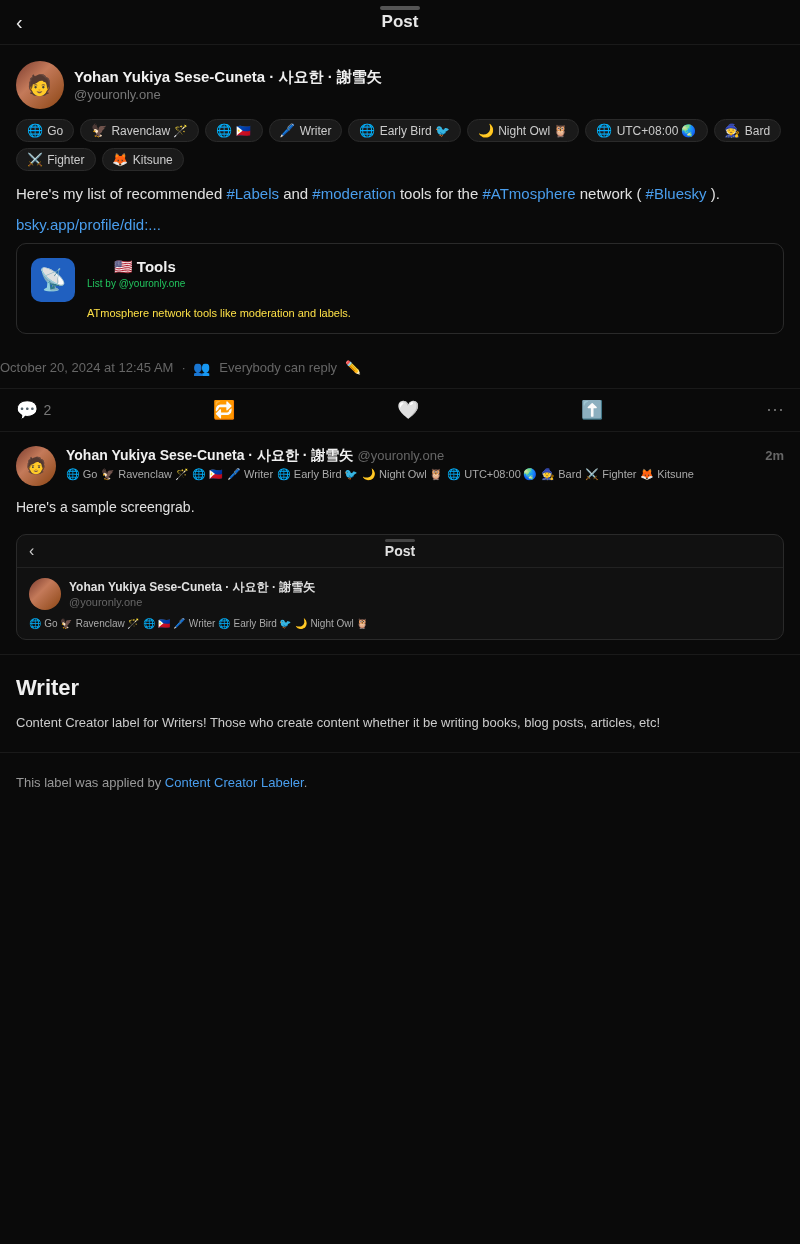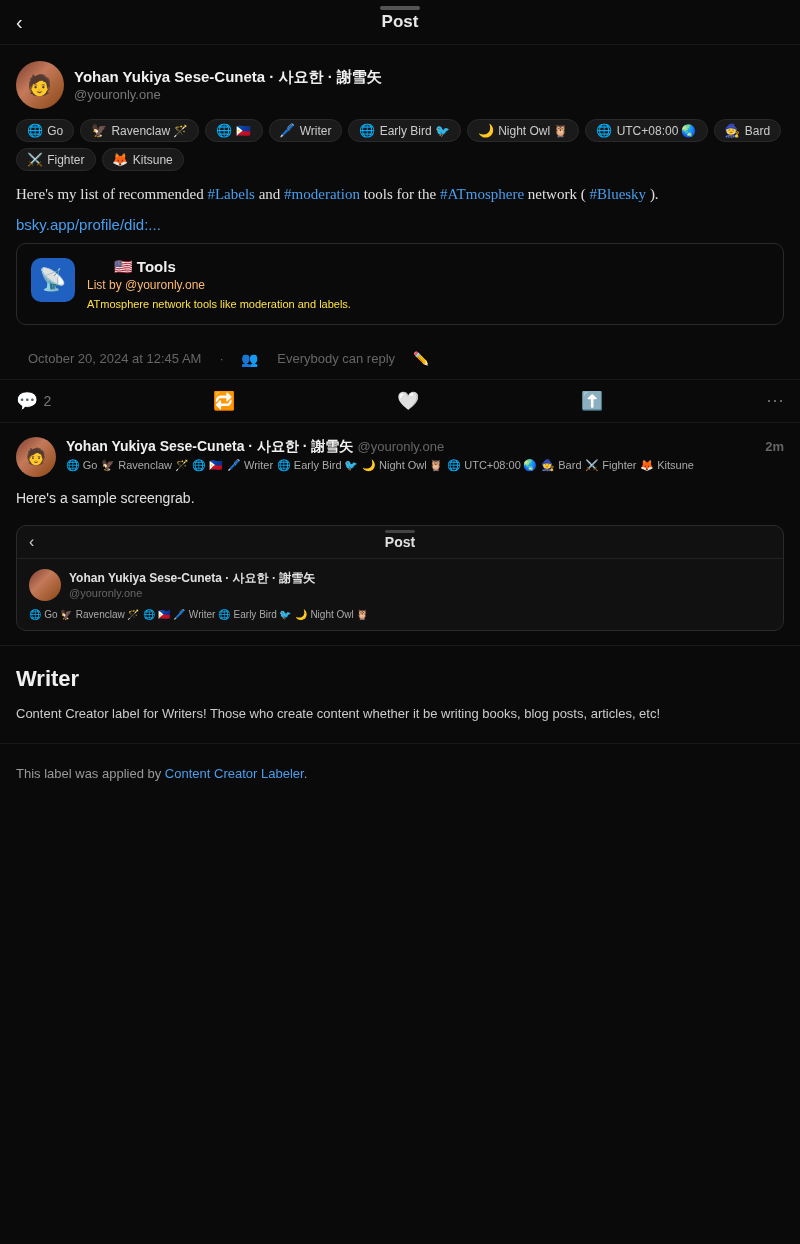--- a/index.html
+++ b/index.html
@@ -108,21 +108,20 @@
     .label-icon {
       font-size: 13px;
     }
 
     
     .post-text {
       font-size: 15px;
       line-height: 1.5;
       color: #e0e0e0;
       margin-bottom: 10px;
-      font-family: Liberation Serif, serif;
     }
     .hashtag { color: #4a9eed; }
     .link { color: #4a9eed; text-decoration: none; }
 
     
     .embed-card {
       border: 1px solid #2a2a2a;
       border-radius: 10px;
       padding: 14px;
       margin-bottom: 14px;
@@ -142,37 +141,37 @@
       flex-shrink: 0;
     }
     .embed-info .embed-title {
       font-size: 15px;
       font-weight: 600;
       color: #f0f0f0;
       margin-bottom: 2px;
       padding-left: 27px;
     }
     .embed-info .embed-sub {
-      font-size: 12px;
-      color: #fdba74;
-      margin-bottom: 6px;
+      font-size: 10px;
+      color: #22c55e;
+      margin-bottom: 18px;
     }
     .embed-info .embed-desc {
       font-size: 11px;
       color: #fde047;
     }
 
     
     .meta-row {
       display: flex;
       align-items: center;
-      gap: 18px;
+      gap: 8px;
       font-size: 13px;
       color: #666;
-      padding: 12px 28px;
+      padding: 12px 0;
       border-bottom: 1px solid #1a1a1a;
     }
     .meta-icon { font-size: 14px; }
     .edit-icon { color: #4a9eed; font-size: 13px; }
 
     
     .action-bar {
       display: flex;
       align-items: center;
       justify-content: space-between;

